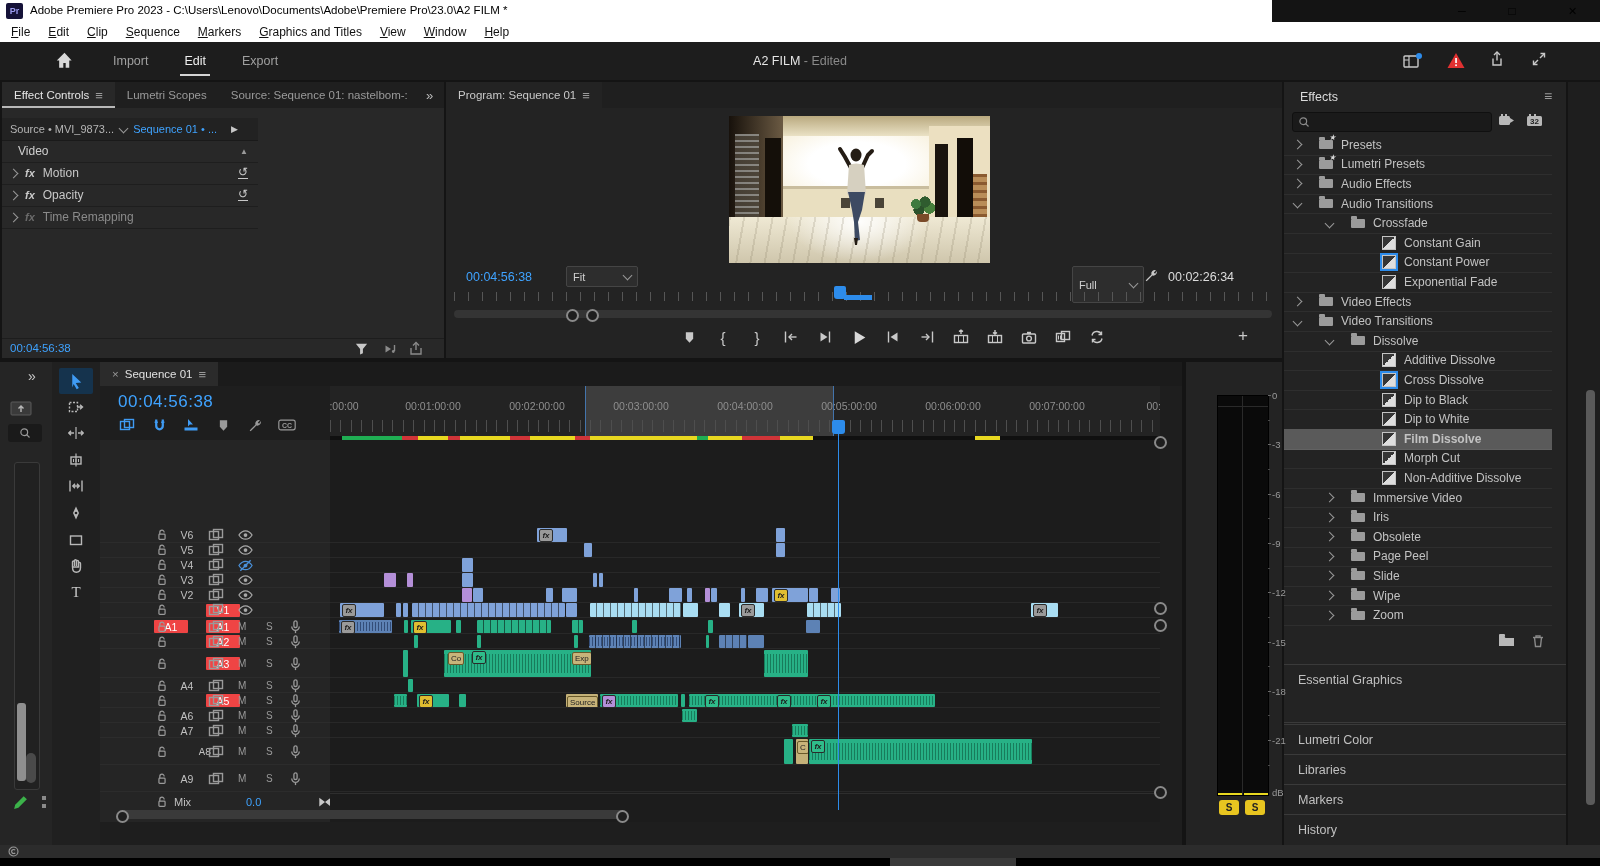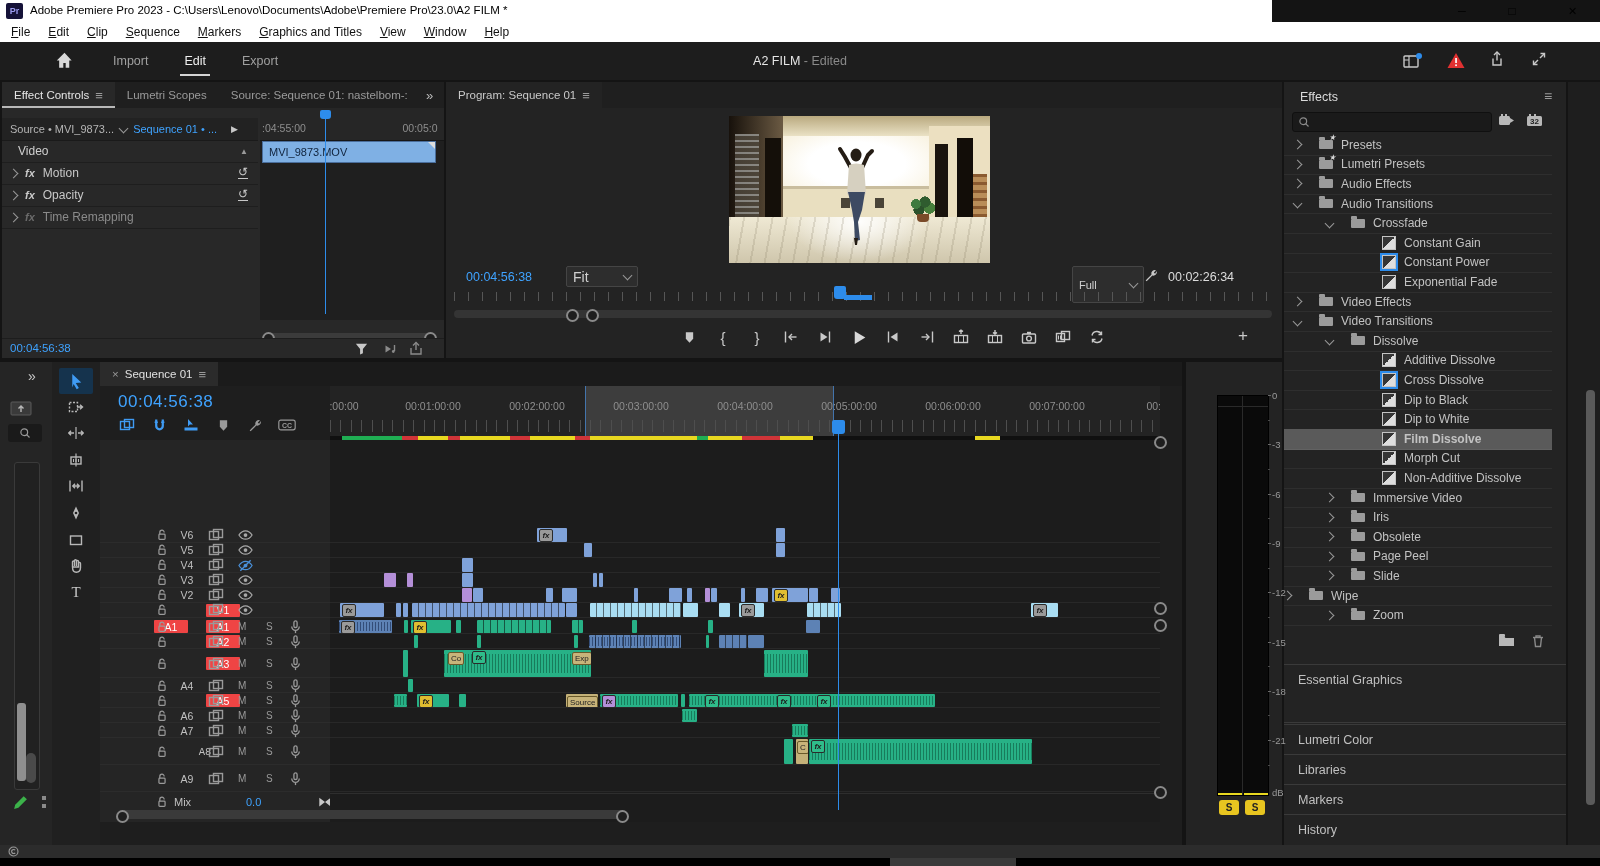--- a/index.html
+++ b/index.html
@@ -161,35 +161,20 @@
           <span style="color:#c8c8c8;">Opacity</span>
           <span style="position:absolute;right:10px;color:#c8c8c8;font-size:12px;border-bottom:1px solid #c8c8c8;line-height:11px;">↺</span>
         </div>
         <div style="position: absolute; left: 0px; top: 66px; width: 256px; height: 22px; border-bottom: 1px solid rgb(30, 30, 30); display: flex; align-items: center; gap: 8px;">
           <span class="chev r" style="margin-left:8px;"></span>
           <span style="font-style:italic;font-weight:bold;font-size:11px;color:#6a6a6a;">fx</span>
           <span style="color:#8a8a8a;">Time Remapping</span>
         </div>
       </div>
 
-    <div class="abs" style="left:258px;top:26px;width:184px;height:212px;background:#1f1f1f;">
-      <div class="abs" style="left:0;top:0;width:184px;height:32px;background:#262626;border-bottom:1px solid #161616;">
-        <span class="ticklbl" style="left:24px;top:14px;">:04:55:00</span>
-        <span class="ticklbl" style="left:160px;top:14px;">00:05:0</span>
-      </div>
-      <div class="abs" style="left:2px;top:33px;width:172px;height:20px;background:#7fb0e4;border:1px solid #4a6e9c;color:#10233c;font-size:11px;display:flex;align-items:center;">
-        <span style="margin-left:6px;">MVI_9873.MOV</span>
-        <i class="abs" style="right:0;top:0;width:0;height:0;border-top:7px solid #ddd;border-left:7px solid transparent;"></i>
-      </div>
-      <div class="abs" style="left:60px;top:2px;width:11px;height:9px;background:#2d8ceb;border-radius:2px 2px 3px 3px;"></div>
-      <div class="abs" style="left:65px;top:10px;width:1px;height:196px;background:#2d8ceb;"></div>
-      <div class="abs" style="left:6px;top:225px;width:164px;height:8px;background:#3b3b3b;border-radius:4px;"></div>
-      <div class="circle-h" style="left:2px;top:224px;"></div>
-      <div class="circle-h" style="left:164px;top:224px;"></div>
-    </div>
 
     <div class="abs" style="left:0;top:256px;width:442px;height:20px;background:#282828;border-top:1px solid #1d1d1d;">
       <span class="tc-blue" style="position:absolute;left:8px;top:3px;font-size:11.5px;">00:04:56:38</span>
       <span class="ic abs" style="left:352px;top:2px;color:#c8c8c8;">
           <svg width="15" height="15" viewBox="0 0 16 16">
             <path d="M2 3h12L9.5 8.5V13l-3 1.5V8.5z" fill="currentColor"></path>
           </svg>
         </span>
       <span class="ic abs" style="left:381px;top:2px;color:#8a8a8a;">
           <svg width="16" height="16" viewBox="0 0 16 16" fill="none" stroke="currentColor" stroke-width="1.4">
@@ -245,21 +230,21 @@
         <path d="M26 26 L20 15 L15 7" stroke="#241c14" stroke-width="4" fill="none" stroke-linecap="round"></path>
         <path d="M37 26 L43 13 L47 9" stroke="#241c14" stroke-width="4" fill="none" stroke-linecap="round"></path>
         <path d="M24 23 Q31 20 39 23 L41 52 Q31 56 22 52 Z" fill="#d6d0c0"></path>
         <path d="M23 50 L40 50 L37 68 L33 80 L35 98 L30 99 L29 80 L27 68 Z" fill="#3d4a63"></path>
         <path d="M29 96 L33 96 L32 103 L30 103 Z" fill="#241c14"></path>
       </svg>
     </div>
 
     <div class="abs tc-blue" style="left:20px;top:188px;font-size:12.5px;">00:04:56:38</div>
     <div class="abs" style="left:120px;top:184px;width:58px;height:19px;background:#2d2d2d;border:1px solid #454545;border-radius:2px;display:flex;align-items:center;justify-content:space-between;padding:0 6px;">
-      <span style="font-size:14px;color:#d0d0d0;">Fit</span>
+      <span style="font-size:11px;color:#d0d0d0;">Fit</span>
       <span class="chev d" style="margin-bottom:2px;"></span>
     </div>
     <div class="abs" style="left:626px;top:184px;width:58px;height:19px;background:#2d2d2d;border:1px solid #454545;border-radius:2px;display:flex;align-items:center;justify-content:space-between;padding:8px 6px;">
       <span style="font-size:11px;color:#d0d0d0;">Full</span>
       <span class="chev d" style="margin-bottom:2px;"></span>
     </div>
     <span class="ic abs" style="left:698px;top:186px;color:#c8c8c8;">
         <svg width="15" height="15" viewBox="0 0 16 16">
           <path d="M13.5 3.2a3.8 3.8 0 0 1-4.6 4.9L5 12l-2.2 2.2-1-1L4 11 7.9 7.1a3.8 3.8 0 0 1 4.9-4.6L10.5 4.8l.7 .7.7 .7z" fill="currentColor"></path>
         </svg>
@@ -497,21 +482,21 @@
         <div class="trow" style="top: 411.6px; padding-left: 42px;">
           <span class="chev r" style="margin-right:10px;"></span>
           <span class="fold"></span>
           <span class="lbl">Page Peel</span>
         </div>
         <div class="trow" style="top: 431.2px; padding-left: 42px;">
           <span class="chev r" style="margin-right:10px;"></span>
           <span class="fold"></span>
           <span class="lbl">Slide</span>
         </div>
-        <div class="trow" style="top: 450.8px; ">
+        <div class="trow" style="top: 450.8px; padding-left: 42px;">
           <span class="chev r" style="margin-right:10px;"></span>
           <span class="fold"></span>
           <span class="lbl">Wipe</span>
         </div>
         <div class="trow" style="top: 470.4px; padding-left: 42px;">
           <span class="chev r" style="margin-right:10px;"></span>
           <span class="fold"></span>
           <span class="lbl">Zoom</span>
         </div>
       </div>

